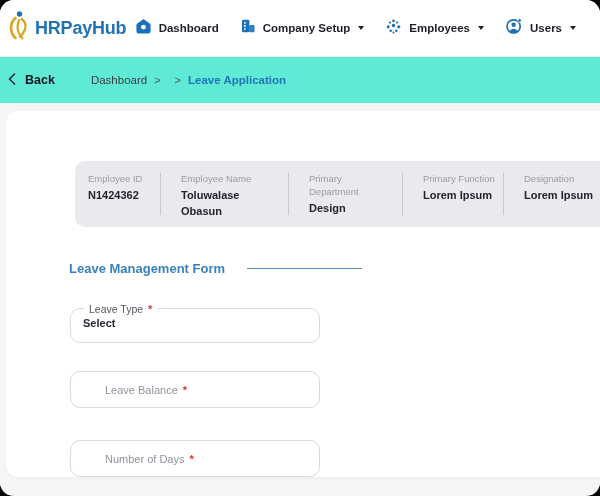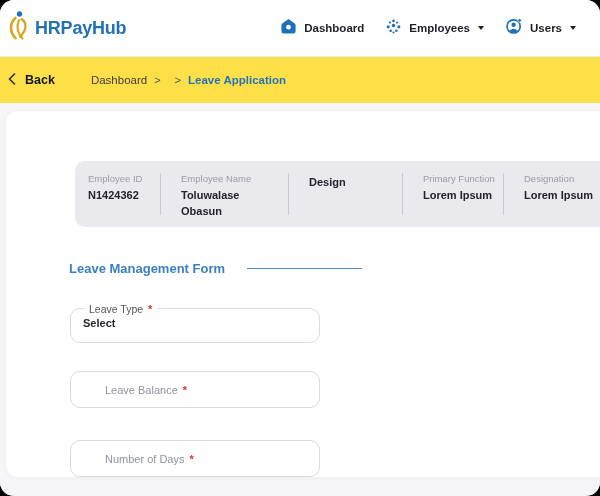--- a/index.html
+++ b/index.html
@@ -13,21 +13,21 @@
           padding:0 24px 0 6px;box-sizing:border-box;}
   .logo{display:flex;align-items:center;gap:3px;}
   .logo-text{font-size:18px;font-weight:bold;color:#2173b5;letter-spacing:-0.2px;}
   .nav{display:flex;align-items:center;gap:21px;}
   .nav-item{display:flex;align-items:center;gap:7px;cursor:pointer;}
   .nav-item .lbl{font-size:11.5px;font-weight:bold;color:#1e1e2a;}
   .caret{width:0;height:0;border-left:3.6px solid transparent;border-right:3.6px solid transparent;
          border-top:4.6px solid #21212b;margin-left:1px;}
 
   
-  .crumb-row{height:46px;background:#fde047;display:flex;align-items:center;padding:0 8px;text-align:right;}
+  .crumb-row{height:46px;background:#5eead4;display:flex;align-items:center;padding:0 8px;text-align:right;}
   .back{display:flex;align-items:center;gap:9px;cursor:pointer;}
   .back .lbl{font-size:12.5px;font-weight:bold;color:#16161f;}
   .crumbs{display:flex;align-items:center;margin-left:36px;font-size:11.5px;color:#44444f;}
   .crumbs .sep{margin:0 7px;color:#55555f;font-size:11px;}
   .crumbs .item{color:#3c3c46;}
   .crumbs .item.active{color:#2474b8;font-weight:bold;}
 
   
   .main{position:relative;height:392px;background:#f6f6f9;}
   .card{position:absolute;top:8px;left:6px;right:-10px;height:366px;background:#fff;
@@ -83,20 +83,33 @@
       <div class="nav-item">
         <span>
           <svg width="17" height="17" viewBox="0 0 24 24">
             <path fill="#1d71b8" d="M12 1.5 3.2 7.9A2.8 2.8 0 0 0 2 10.2v8.6A3.2 3.2 0 0 0 5.2 22h13.6a3.2 3.2 0 0 0 3.2-3.2v-8.6a2.8 2.8 0 0 0-1.2-2.3L12 1.5z"></path>
             <circle cx="12" cy="13" r="3.3" fill="#fff"></circle>
           </svg>
         </span>
         <span class="lbl">Dashboard</span>
       </div>
 
+      <div class="nav-item">
+        <span>
+          <svg width="16" height="16" viewBox="0 0 24 24">
+            <rect x="3" y="2.5" width="11" height="19" rx="2" fill="#1d71b8"></rect>
+            <rect x="13.8" y="10.5" width="8" height="11" rx="1.8" fill="#1d71b8" opacity="0.9"></rect>
+            <rect x="6" y="6" width="2.6" height="2.6" rx="0.6" fill="#fff"></rect>
+            <rect x="6" y="10.6" width="2.6" height="2.6" rx="0.6" fill="#fff"></rect>
+            <rect x="6" y="15.2" width="2.6" height="2.6" rx="0.6" fill="#fff"></rect>
+          </svg>
+        </span>
+        <span class="lbl">Company Setup</span>
+        <span class="caret"></span>
+      </div>
 
       <div class="nav-item">
         <span>
           <svg width="17" height="17" viewBox="0 0 24 24" fill="#1d71b8">
             <circle cx="12" cy="4" r="2"></circle>
               <circle cx="7" cy="6.5" r="1.5"></circle>
               <circle cx="17" cy="6.5" r="1.5"></circle>
             <circle cx="4.5" cy="12.5" r="2.2"></circle>
               <circle cx="19.5" cy="12.5" r="2.2"></circle>
               <circle cx="12" cy="10.5" r="2.5"></circle>
@@ -147,20 +160,21 @@
       <div class="info-bar">
         <div class="col c1">
           <div class="label">Employee ID</div>
           <div class="value">N1424362</div>
         </div>
         <div class="col c2">
           <div class="label">Employee Name</div>
           <div class="value">Toluwalase Obasun</div>
         </div>
         <div class="col c3">
+          <div class="label">Primary Department</div>
           <div class="value">Design</div>
         </div>
         <div class="col c4">
           <div class="label">Primary Function</div>
           <div class="value">Lorem Ipsum</div>
         </div>
         <div class="col c5">
           <div class="label">Designation</div>
           <div class="value">Lorem Ipsum</div>
         </div>

